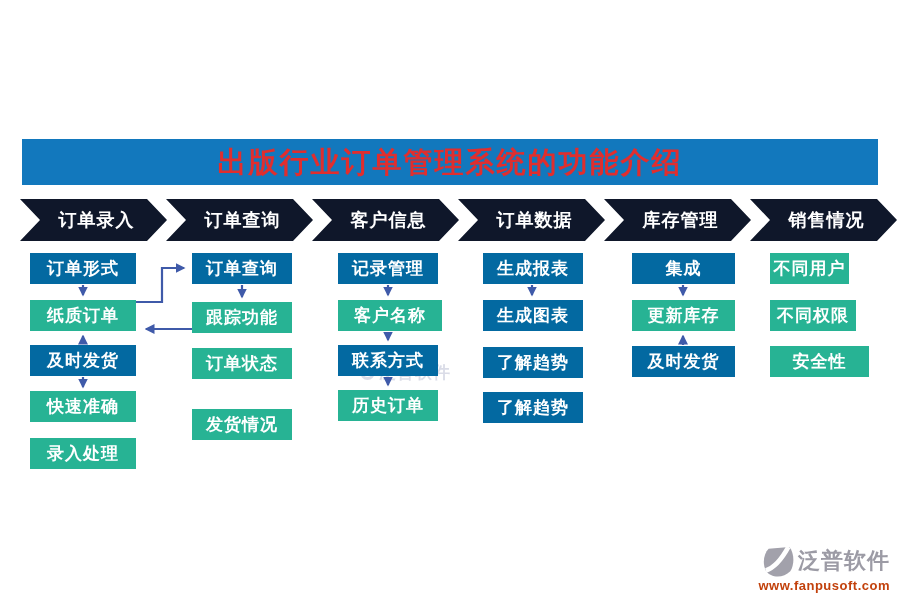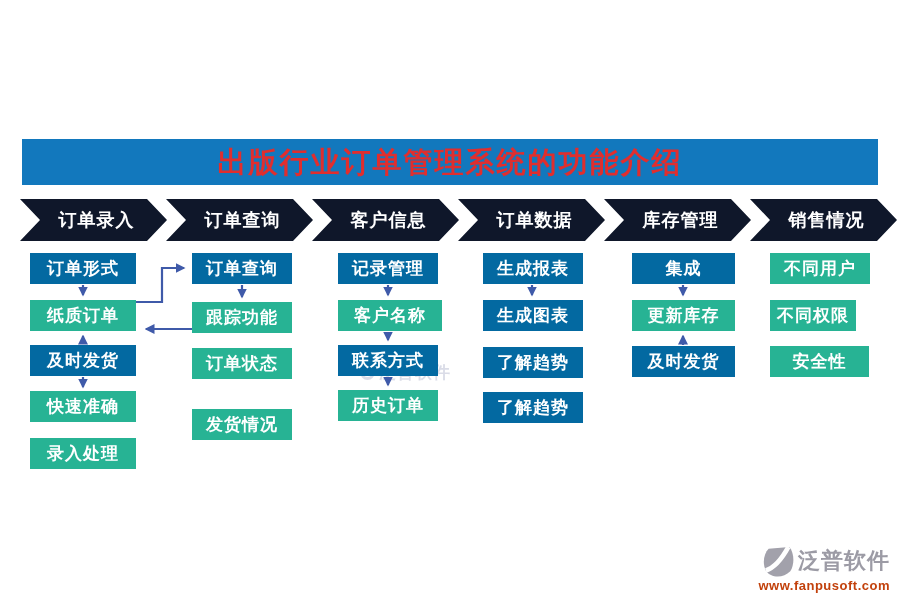--- a/index.html
+++ b/index.html
@@ -158,21 +158,21 @@
   <div class="box blue" style="left:632px;top:253px;width:103px">
       <span>集成</span>
     </div>
   <div class="box teal" style="left:632px;top:300px;width:103px">
       <span>更新库存</span>
     </div>
   <div class="box blue" style="left:632px;top:346px;width:103px">
       <span>及时发货</span>
     </div>
 
-  <div class="box teal" style="left:770px;top:253px;width:100px">
+  <div class="box teal" style="left:770px;top:253px;width:79px">
       <span>不同用户</span>
     </div>
   <div class="box teal" style="left:770px;top:300px;width:86px">
       <span>不同权限</span>
     </div>
   <div class="box teal" style="left:770px;top:346px;width:99px">
       <span>安全性</span>
     </div>
 
   <div class="logo">

